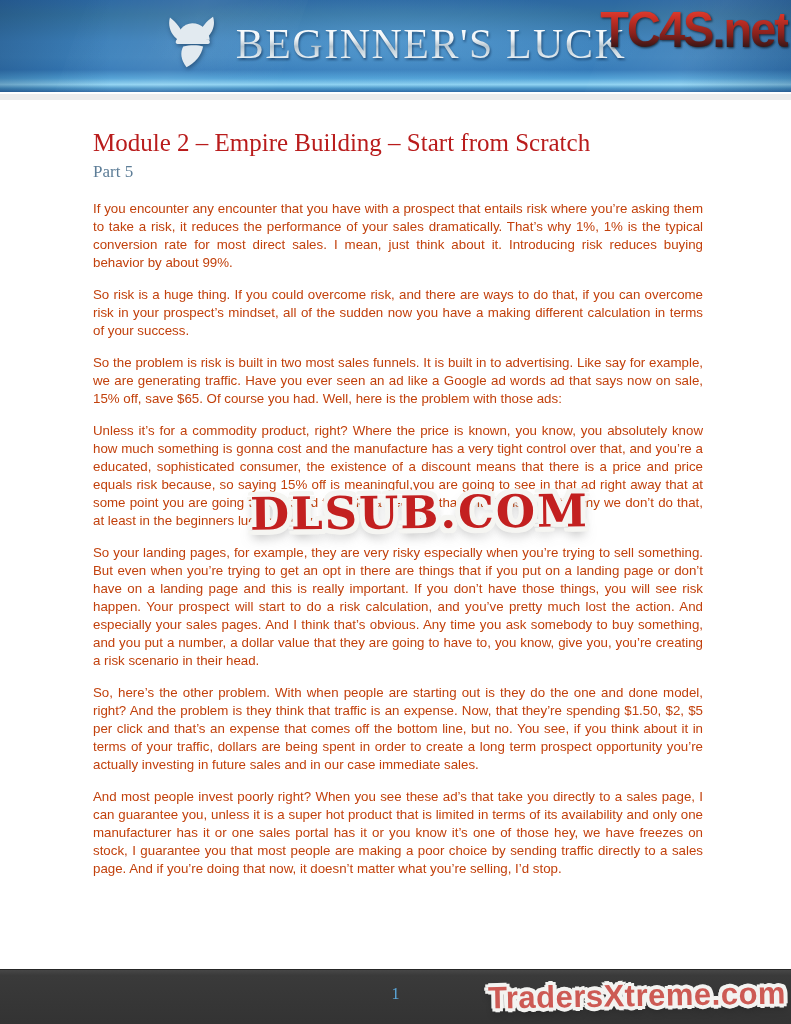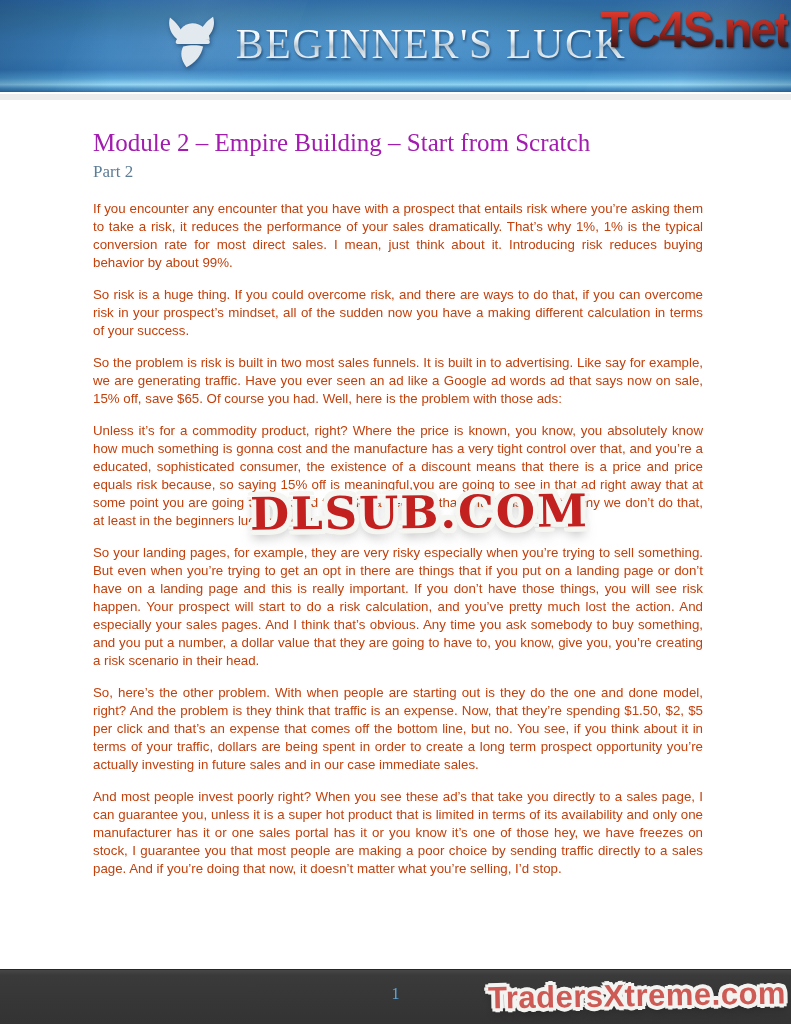--- a/index.html
+++ b/index.html
@@ -34,21 +34,21 @@
     font-family:"Liberation Sans",sans-serif;font-weight:bold;font-size:47px;letter-spacing:-2px;
     transform:scaleY(1.06);transform-origin:top right;
     background:linear-gradient(180deg,#ef5340 0%,#d03227 28%,#8a211c 58%,#2e1516 84%,#191419 100%);
     -webkit-background-clip:text;background-clip:text;color:transparent;
     filter:drop-shadow(1px 1px 1px rgba(0,0,0,.65));}
   .divider-strip{position:absolute;top:94px;left:0;width:100%;height:6px;background:#ececec;}
 
   
   .content{position:absolute;top:100px;left:0;width:791px;}
   .doc-title{margin:28px 88px 0 93px;font-family:"Liberation Serif","DejaVu Serif",serif;
-    font-weight:normal;font-size:25px;line-height:30px;color:#a21caf;}
+    font-weight:normal;font-size:25px;line-height:30px;color:#b91c1c;}
   .doc-subtitle{margin:4px 88px 0 93px;font-family:"Liberation Serif","DejaVu Serif",serif;
     font-weight:normal;font-size:17px;line-height:20px;color:#5d7d97;}
   .body-text{margin-top:18px;}
   .body-text p{margin:0 88px 14px 93px;text-align:justify;font-size:13.3px;
     line-height:18px;color:#c2410c;}
 
   
   .dlsub{position:absolute;top:486px;left:250px;z-index:4;white-space:nowrap;
     font-family:"DejaVu Serif","Liberation Serif",serif;font-weight:bold;font-size:45px;
     letter-spacing:2px;color:#c32020;transform:rotate(-0.6deg);
@@ -97,21 +97,21 @@
       </span>
       <span class="brand">BEGINNER'S LUCK</span>
     </div>
     <span class="tc4s">TC4S.net</span>
   </header>
 
   <div class="divider-strip"></div>
 
   <main class="content">
     <h1 class="doc-title">Module 2 – Empire Building – Start from Scratch</h1>
-    <h2 class="doc-subtitle">Part 2</h2>
+    <h2 class="doc-subtitle">Part 5</h2>
     <div class="body-text">
       <p>If you encounter any encounter that you have with a prospect that entails risk where you’re asking them to take a risk, it reduces the performance of your sales dramatically. That’s why 1%, 1% is the typical conversion rate for most direct sales. I mean, just think about it. Introducing risk reduces buying behavior by about 99%.</p>
       <p>So risk is a huge thing. If you could overcome risk, and there are ways to do that, if you can overcome risk in your prospect’s mindset, all of the sudden now you have a making different calculation in terms of your success.</p>
       <p>So the problem is risk is built in two most sales funnels. It is built in to advertising. Like say for example, we are generating traffic. Have you ever seen an ad like a Google ad words ad that says now on sale, 15% off, save $65. Of course you had. Well, here is the problem with those ads:</p>
       <p>Unless it’s for a commodity product, right? Where the price is known, you know, you absolutely know how much something is gonna cost and the manufacture has a very tight control over that, and you’re a educated, sophisticated consumer, the existence of a discount means that there is a price and price equals risk because, so saying 15% off is meaningful,you are going to see in that ad right away that at some point you are going to be asked to make a decision that entails risk. That’s why we don’t do that, at least in the beginners luck strategy.</p>
       <p>So your landing pages, for example, they are very risky especially when you’re trying to sell something. But even when you’re trying to get an opt in there are things that if you put on a landing page or don’t have on a landing page and this is really important. If you don’t have those things, you will see risk happen. Your prospect will start to do a risk calculation, and you’ve pretty much lost the action. And especially your sales pages. And I think that’s obvious. Any time you ask somebody to buy something, and you put a number, a dollar value that they are going to have to, you know, give you, you’re creating a risk scenario in their head.</p>
       <p>So, here’s the other problem. With when people are starting out is they do the one and done model, right? And the problem is they think that traffic is an expense. Now, that they’re spending $1.50, $2, $5 per click and that’s an expense that comes off the bottom line, but no. You see, if you think about it in terms of your traffic, dollars are being spent in order to create a long term prospect opportunity you’re actually investing in future sales and in our case immediate sales.</p>
       <p>And most people invest poorly right? When you see these ad’s that take you directly to a sales page, I can guarantee you, unless it is a super hot product that is limited in terms of its availability and only one manufacturer has it or one sales portal has it or you know it’s one of those hey, we have freezes on stock, I guarantee you that most people are making a poor choice by sending traffic directly to a sales page. And if you’re doing that now, it doesn’t matter what you’re selling, I’d stop.</p>
     </div>
   </main>

